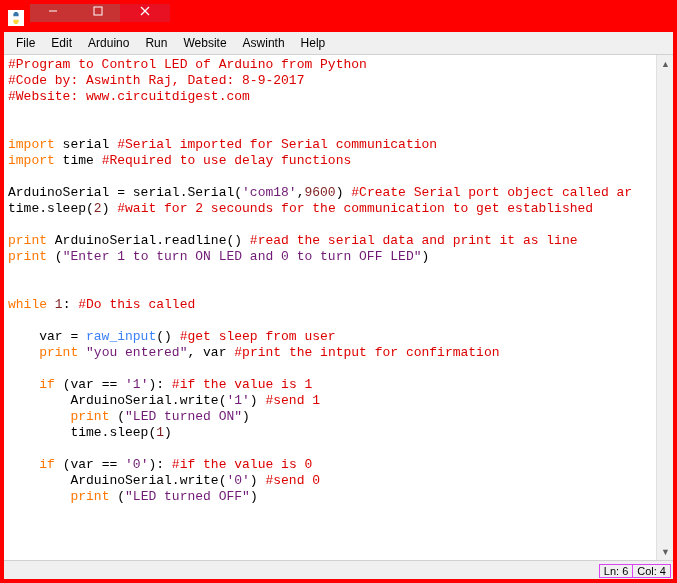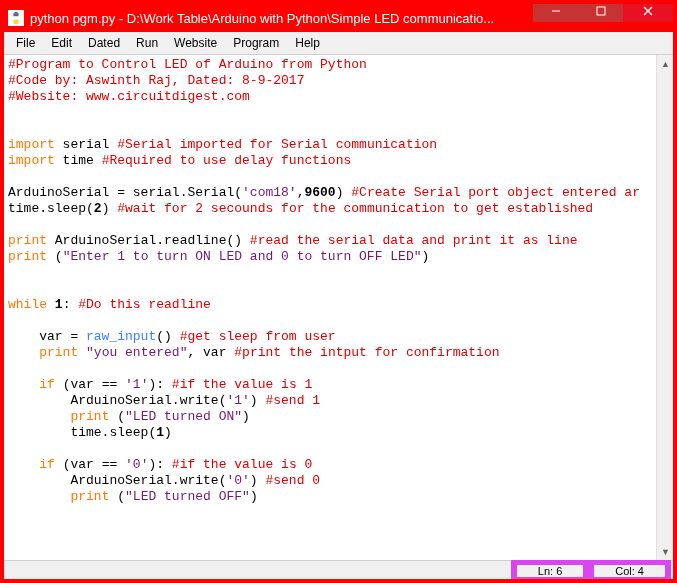--- a/index.html
+++ b/index.html
@@ -93,43 +93,42 @@
     height: 20px;
     background: #f0f0f0;
     border-top: 1px solid #d0d0d0;
     display: flex;
     justify-content: flex-end;
     align-items: center;
     font-size: 11px;
     padding: 0 2px;
   }
   .statusbar .cell {
-    border: 6px solid #d946ef;
-    padding: 0 21px;
+    border: 1px solid #d946ef;
+    padding: 0 4px;
     margin-left: -1px;
     background: #f0f0f0;
   }
   
   .c-red { color: #dd0000; }       
   .c-orange { color: #ff7700; }    
   .c-green { color: #701a75; }      
   .c-purple { color: #3b82f6; }    
-  .c-black { color: #000000; font-weight: bold; }
+  .c-black { color: #7f1d1d; }
 </style>
 </head>
 <body>
 
 <div class="titlebar">
   <span class="icon">
     <svg viewBox="0 0 16 16">
         <path d="M8 1 C5 1 5 4 5 4 L5 6 L11 6 L11 4 C11 4 11 1 8 1 Z M6 3 A1 1 0 0 1 7 3 A1 1 0 0 1 6 3" fill="#3776ab"></path>
         <path d="M8 15 C11 15 11 12 11 12 L11 10 L5 10 L5 12 C5 12 5 15 8 15 Z M10 13 A1 1 0 0 1 9 13 A1 1 0 0 1 10 13" fill="#ffd43b"></path>
       </svg>
   </span>
-  <span class="title">python pgm.py - D:\Work Table\Arduino with Python\Simple LED communicatio...</span>
   <div class="winbtns">
     <div class="winbtn">
         <svg viewBox="0 0 10 10">
           <line x1="1" y1="5" x2="9" y2="5" stroke="#fff" stroke-width="1"></line>
         </svg>
       </div>
     <div class="winbtn">
         <svg viewBox="0 0 10 10">
           <rect x="1" y="1" width="8" height="8" fill="none" stroke="#fff" stroke-width="1"></rect>
         </svg>
@@ -139,44 +138,44 @@
           <line x1="1" y1="1" x2="9" y2="9" stroke="#fff" stroke-width="1.3"></line>
           <line x1="9" y1="1" x2="1" y2="9" stroke="#fff" stroke-width="1.3"></line>
         </svg>
       </div>
   </div>
 </div>
 
 <div class="menubar">
   <span class="item">File</span>
   <span class="item">Edit</span>
-  <span class="item">Dated</span>
+  <span class="item">Arduino</span>
   <span class="item">Run</span>
   <span class="item">Website</span>
-  <span class="item">Program</span>
+  <span class="item">Aswinth</span>
   <span class="item">Help</span>
 </div>
 
 <div class="editor-wrap">
   <div class="editor"><span class="c-red">#Program to Control LED of Arduino from Python</span>
 <span class="c-red">#Code by: Aswinth Raj, Dated: 8-9-2017</span>
 <span class="c-red">#Website: www.circuitdigest.com</span>
 
 
 <span class="c-orange">import</span><span> serial </span><span class="c-red">#Serial imported for Serial communication</span>
 <span class="c-orange">import</span><span> time </span><span class="c-red">#Required to use delay functions</span>
 
-<span>ArduinoSerial = serial.Serial(</span><span class="c-green">'com18'</span><span>,</span><span class="c-black">9600</span><span>) </span><span class="c-red">#Create Serial port object entered ar</span>
+<span>ArduinoSerial = serial.Serial(</span><span class="c-green">'com18'</span><span>,</span><span class="c-black">9600</span><span>) </span><span class="c-red">#Create Serial port object called ar</span>
 <span>time.sleep(</span><span class="c-black">2</span><span>) </span><span class="c-red">#wait for 2 secounds for the communication to get established</span>
 
 <span class="c-orange">print</span><span> ArduinoSerial.readline() </span><span class="c-red">#read the serial data and print it as line</span>
 <span class="c-orange">print</span><span> (</span><span class="c-green">"Enter 1 to turn ON LED and 0 to turn OFF LED"</span><span>)</span>
 
 
-<span class="c-orange">while</span><span> </span><span class="c-black">1</span><span>: </span><span class="c-red">#Do this readline</span>
+<span class="c-orange">while</span><span> </span><span class="c-black">1</span><span>: </span><span class="c-red">#Do this called</span>
 
 <span>    var = </span><span class="c-purple">raw_input</span><span>() </span><span class="c-red">#get sleep from user</span>
 <span>    </span><span class="c-orange">print</span><span> </span><span class="c-green">"you entered"</span><span>, var </span><span class="c-red">#print the intput for confirmation</span>
 
 <span>    </span><span class="c-orange">if</span><span> (var == </span><span class="c-green">'1'</span><span>): </span><span class="c-red">#if the value is 1</span>
 <span>        ArduinoSerial.write(</span><span class="c-green">'1'</span><span>) </span><span class="c-red">#send 1</span>
 <span>        </span><span class="c-orange">print</span><span> (</span><span class="c-green">"LED turned ON"</span><span>)</span>
 <span>        time.sleep(</span><span class="c-black">1</span><span>)</span>
 
 <span>    </span><span class="c-orange">if</span><span> (var == </span><span class="c-green">'0'</span><span>): </span><span class="c-red">#if the value is 0</span>

